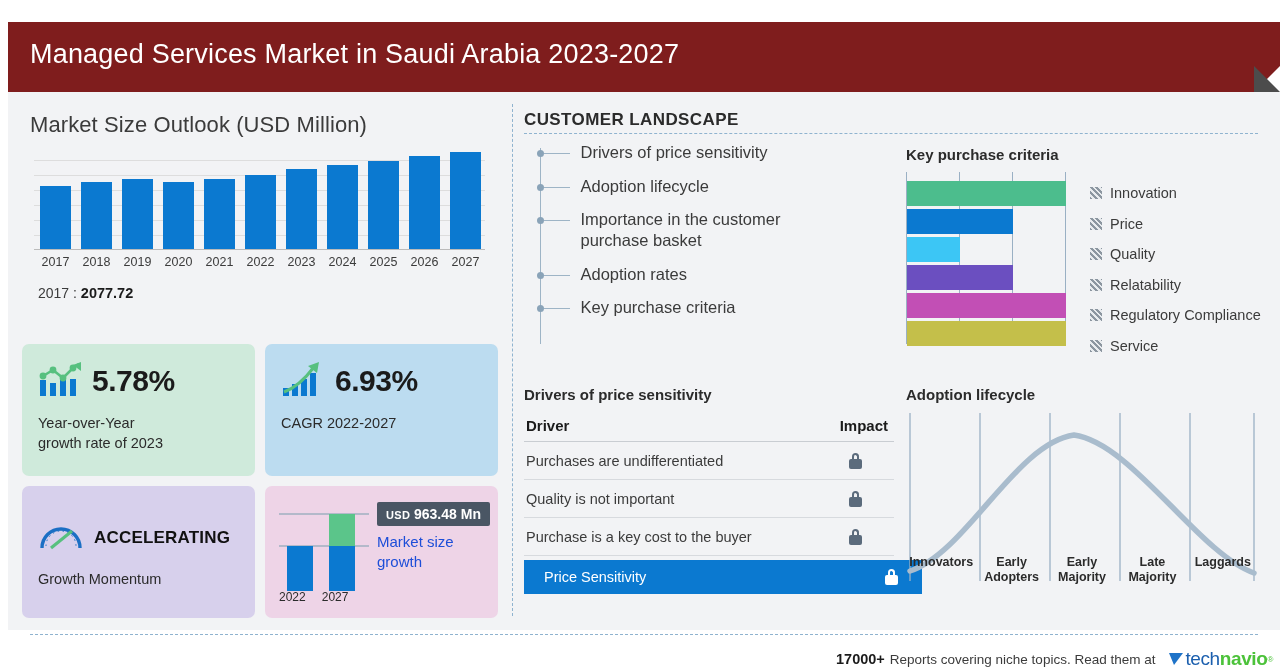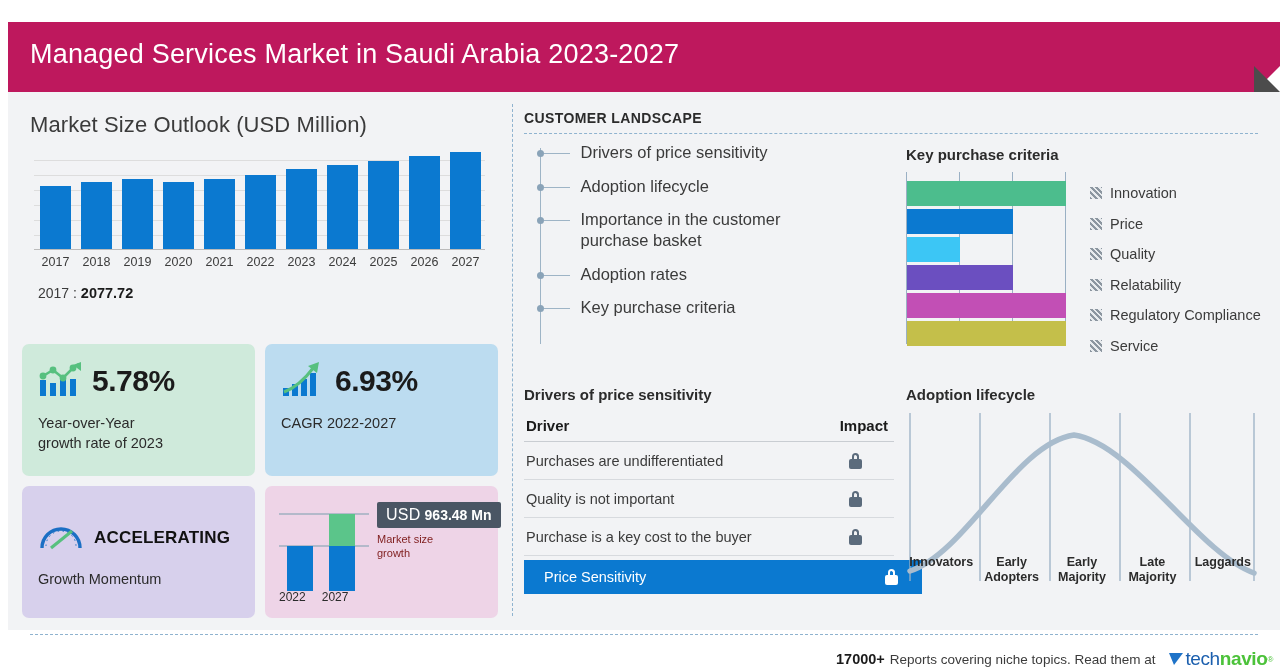--- a/index.html
+++ b/index.html
@@ -12,21 +12,21 @@
   .page { position: relative; width: 1280px; height: 670px; background:#ffffff; }
   .panel {
     position: absolute; left: 8px; top: 22px;
     width: 1272px; height: 608px;
     background: #f2f3f5;
   }
   
   .header {
     position: absolute; left: 8px; top: 22px;
     width: 1272px; height: 70px;
-    background: #be185d;
+    background: #7f1d1d;
   }
   .header-title {
     position: absolute; left: 22px; top: 17px;
     font-size: 27px; color: #ffffff; letter-spacing: .2px;
     font-weight: 400; white-space: nowrap;
   }
   .fold {
     position: absolute; right: 0; top: 44px;
     width: 26px; height: 26px;
     background: #ffffff;
@@ -81,41 +81,41 @@
 
   
   .mini { position:absolute; left:14px; top:18px; width:96px; height:100px; }
   .mini-labels { position:absolute; left:14px; top:104px; width:100px; display:flex; gap:16px; }
   .mini-labels span { font-size: 12px; color:#2b2b2b; }
   .usd-badge {
     position: absolute; left: 112px; top: 16px;
     background: #4a5664; color:#fff; padding: 4px 9px; border-radius:2px;
     font-size: 14px; font-weight: 700; white-space: nowrap;
   }
-  .usd-badge em { font-style: normal; font-size: 16px; font-weight:400; letter-spacing:.3px;margin-top:36px; }
-  .mkt-text { position:absolute; left:112px; top:46px; font-size:11px; color:#7f1d1d; line-height:1.3; }
+  .usd-badge em { font-style: normal; font-size: 11px; font-weight:700; letter-spacing:.3px;margin-top:36px; }
+  .mkt-text { position:absolute; left:112px; top:46px; font-size:15px; color:#1d4ed8; line-height:1.3; }
 
   
   .vdash {
     position:absolute; left:512px; top:104px; width:0; height:512px;
     border-left: 1px dashed #8fb3cf;
   }
   .hdash-footer {
     position:absolute; left:30px; top:634px; width:1228px; height:0;
     border-top: 1px dashed #8fb3cf;
   }
   .hdash-cust {
     position:absolute; left:524px; top:133px; width:734px; height:0;
     border-top: 1px dashed #8fb3cf;
   }
 
   
   .cust-title {
     position:absolute; left:524px; top:110px;
-    font-size:14px; font-weight:700; color:#2b2b2b; letter-spacing:.4px;
+    font-size:17px; font-weight:700; color:#2b2b2b; letter-spacing:.4px;
   }
   .cl-list { position:absolute; left:534px; top:142px; width:360px; }
   .cl-spine { position:absolute; left:6px; top:6px; width:1px; height:196px; background:#9eb4c6; }
   .cl-item { position:relative; display:flex; align-items:flex-start; margin-bottom:13px; }
   .cl-dot {
     width:7px; height:7px; border-radius:50%; background:#8aa3b8;
     margin-top:8px; flex:0 0 auto; margin-left:2.5px;
   }
   .cl-lead { width:26px; height:1px; background:#9eb4c6; margin-top:11px; flex:0 0 auto; }
   .cl-label { margin-left:11px; font-size:16.5px; color:#3b3b3b; line-height:1.25; }

